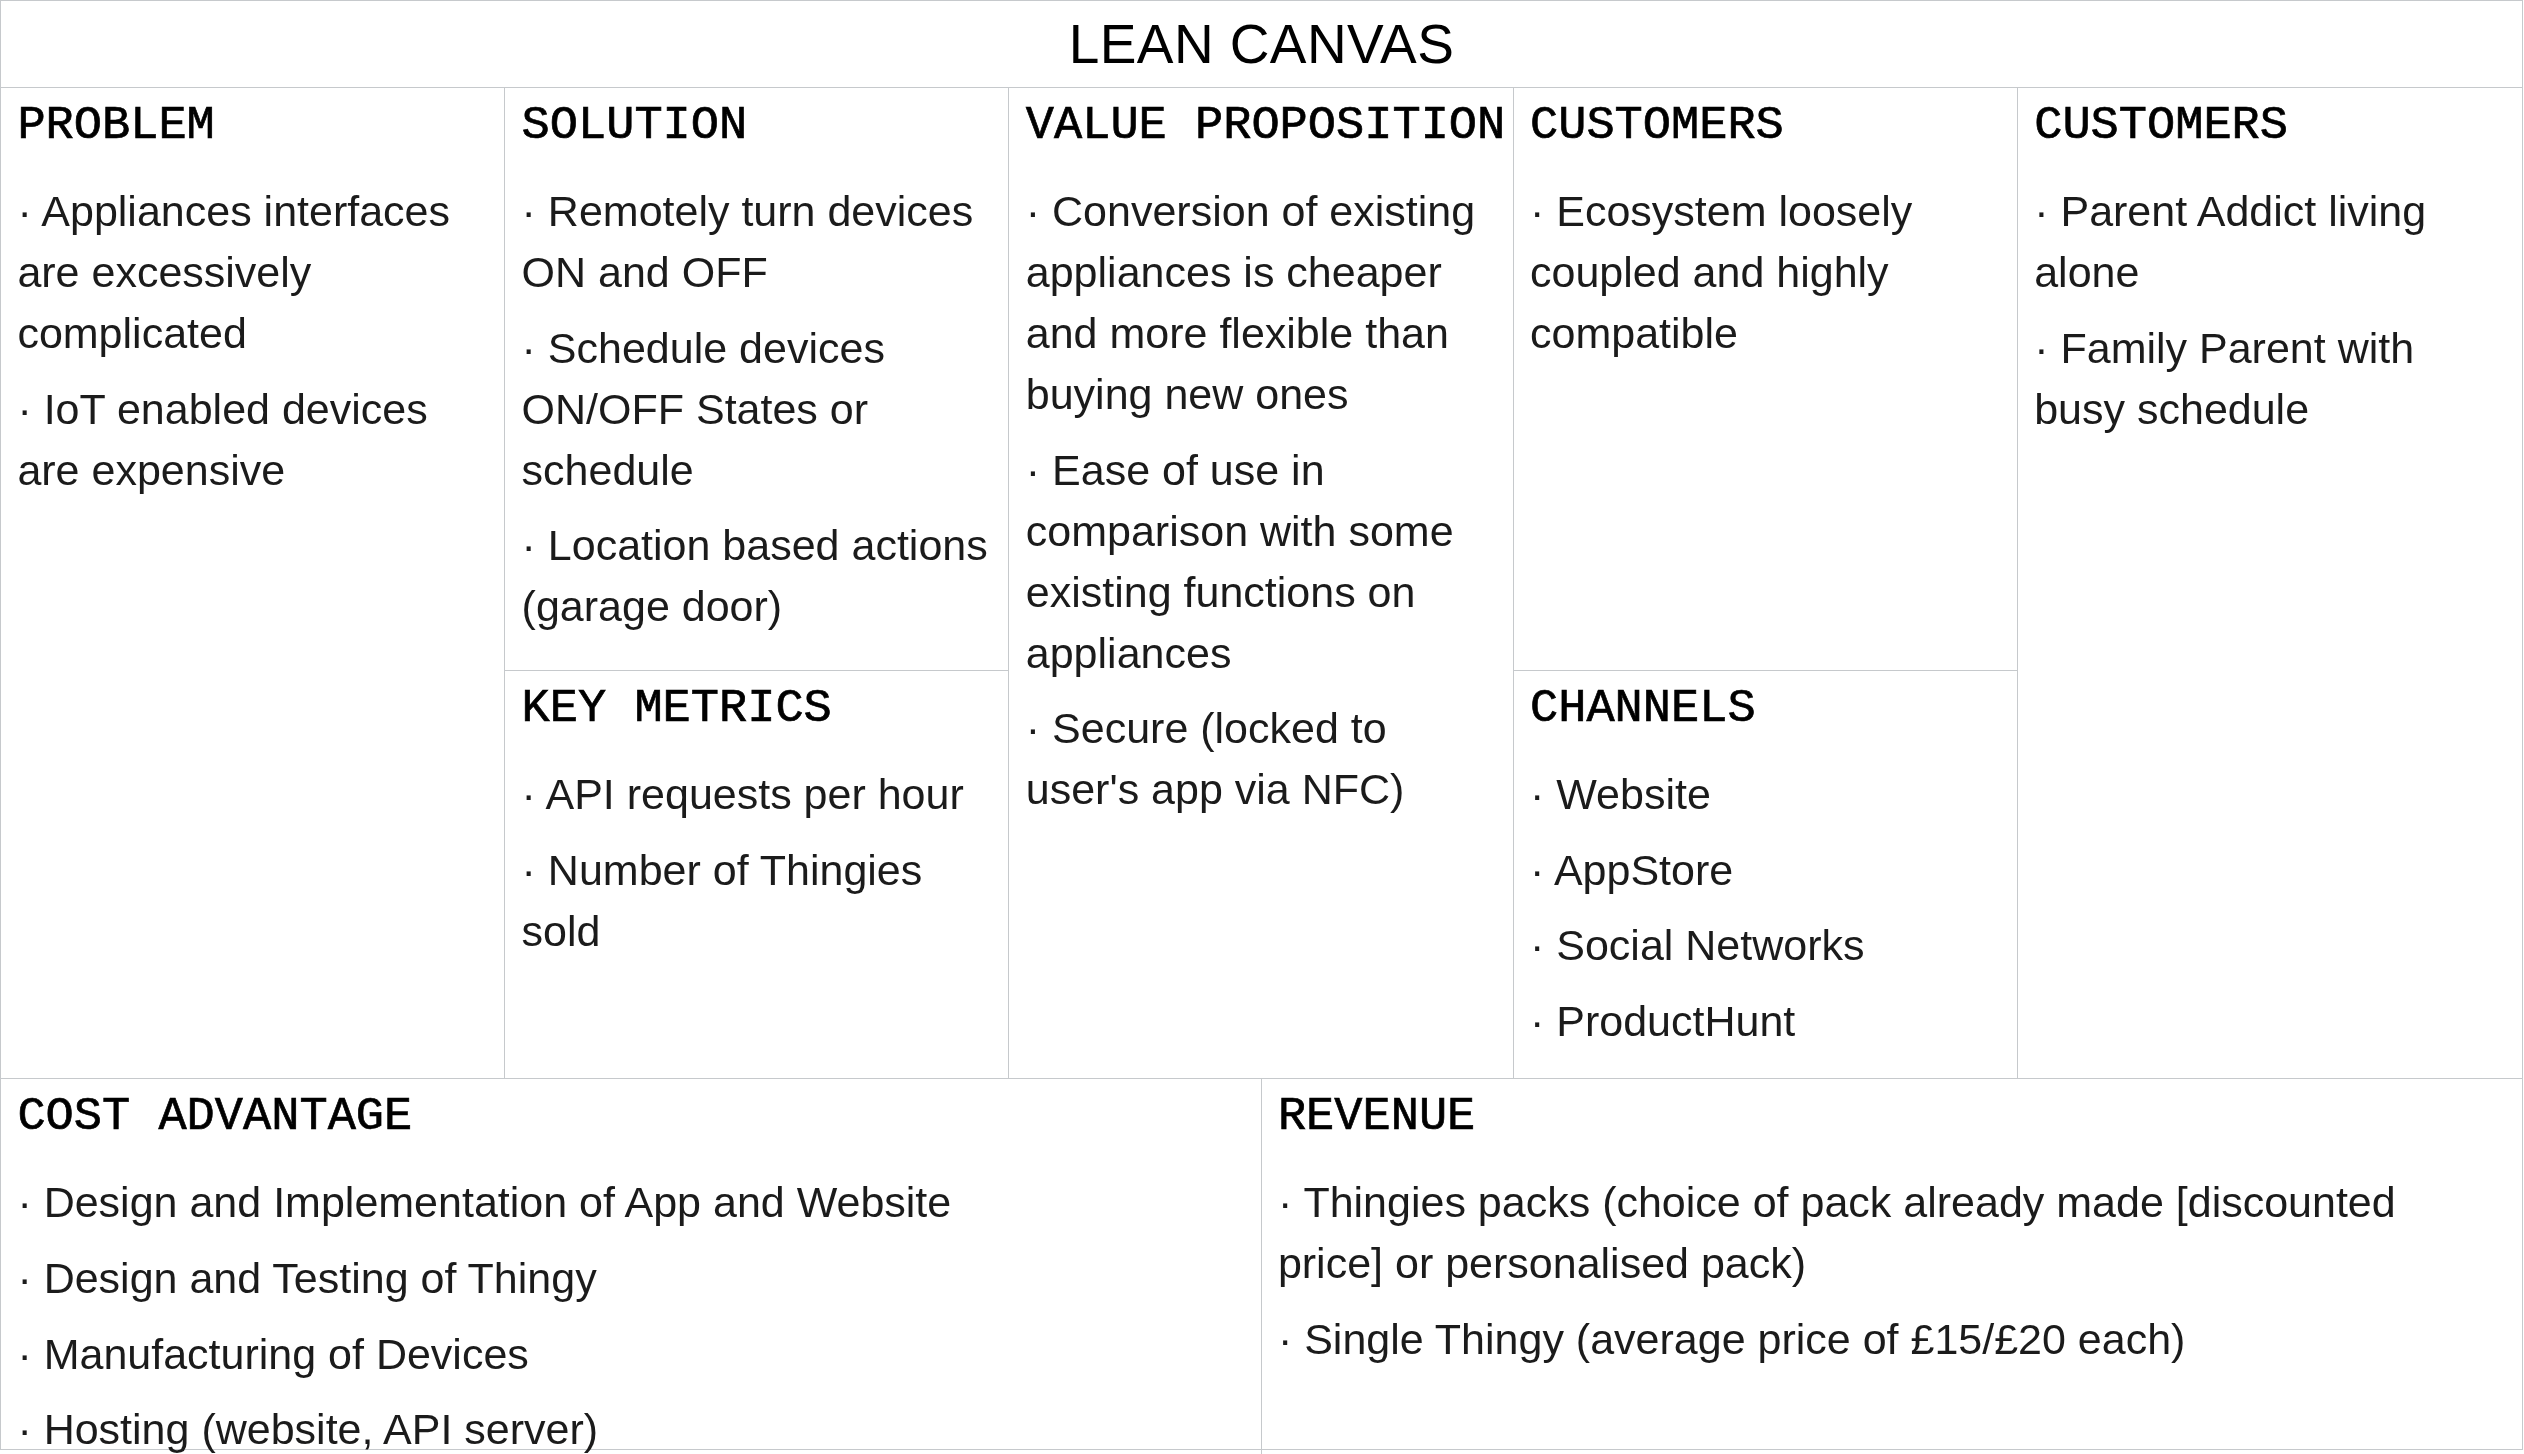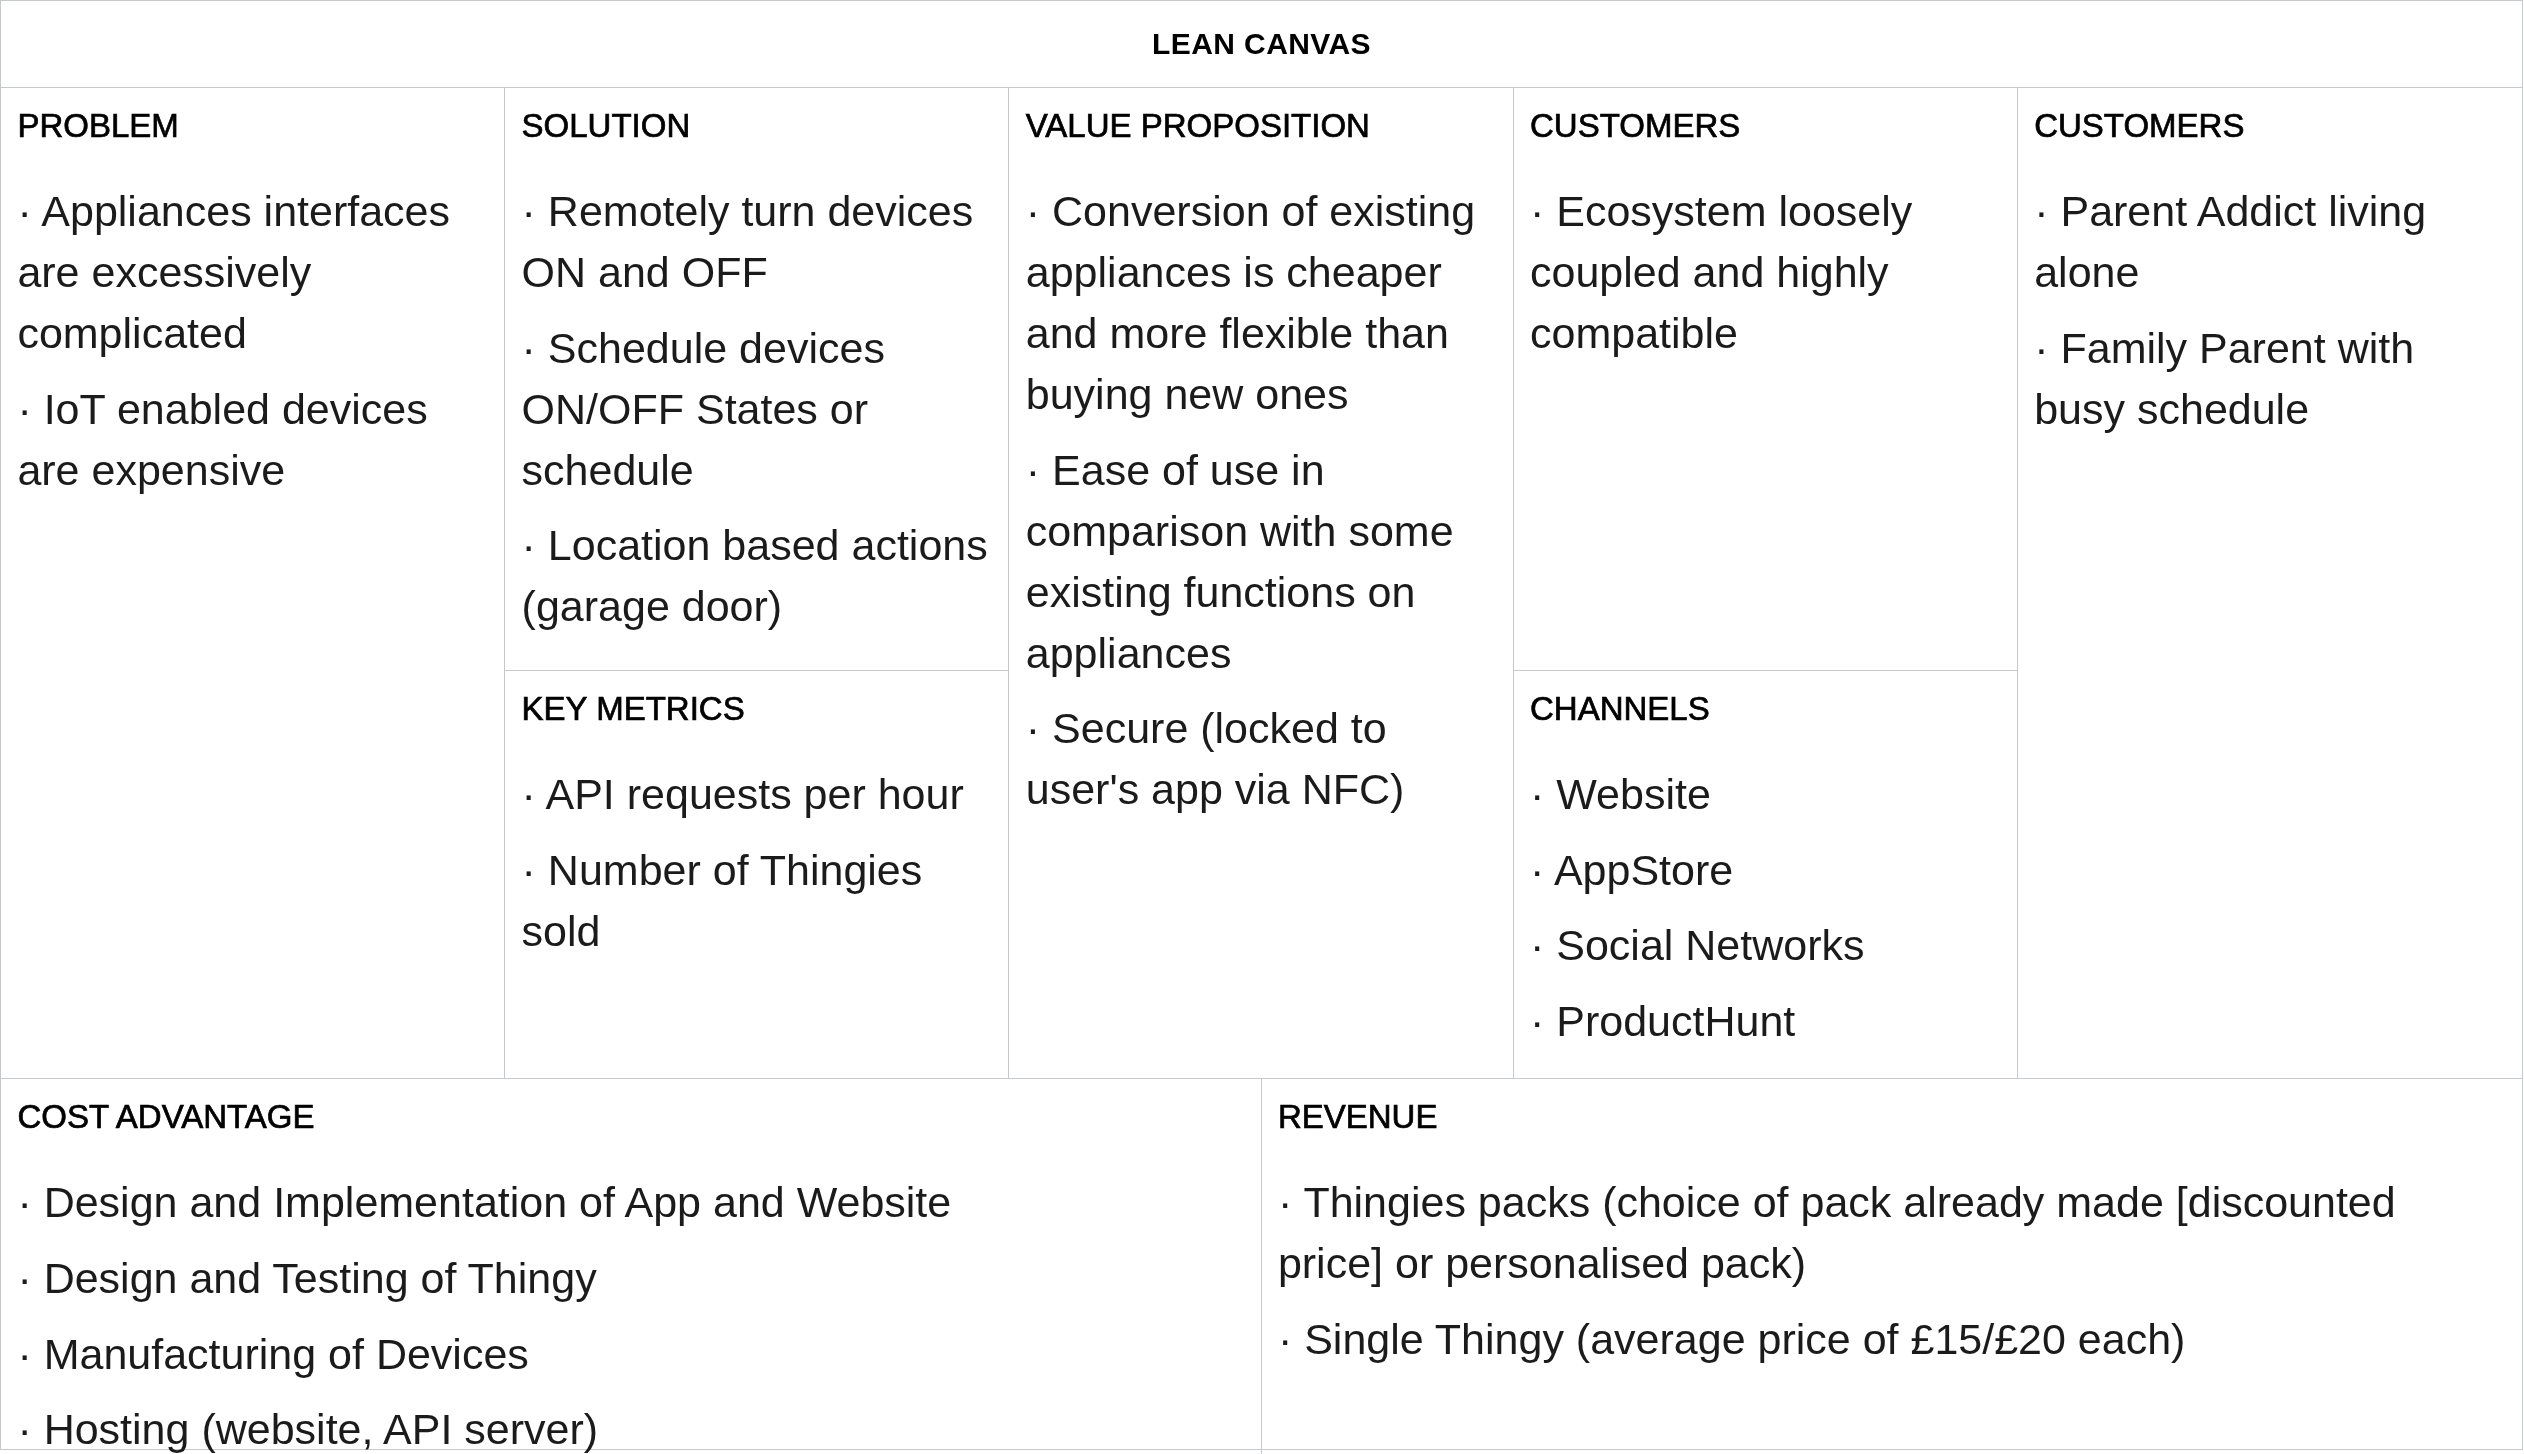--- a/index.html
+++ b/index.html
@@ -24,21 +24,21 @@
     border:1.6px solid var(--border);
     display:flex;flex-direction:column;
     background:var(--bg);
   }
   .title-row{
     flex:0 0 87px;
     border-bottom:1.6px solid var(--border);
     display:flex;align-items:center;justify-content:center;
   }
   .canvas-title{
-    font-size:30px;font-weight:bold;color:var(--heading);
+    font-size:55px;font-weight:normal;color:var(--heading);
     letter-spacing:0.4px;
   }
   .main{
     flex:0 0 970px;
     display:grid;
     grid-template-columns:repeat(5,1fr);
     border-bottom:1.6px solid var(--border);
   }
   .col{
     border-right:1.6px solid var(--border);
@@ -54,26 +54,27 @@
   .sub-top{flex:0 0 583px;border-bottom:1.6px solid var(--border);}
   .sub-bottom{flex:1 1 auto;}
   .bottom-row{
     flex:1 1 auto;
     display:grid;
     grid-template-columns:1fr 1fr;
   }
   .bottom-cell{overflow:hidden;}
   .bottom-cell.first{border-right:1.6px solid var(--border);}
   .cell-header{
-    font-size:33px;
+    font-size:47px;
     line-height:52px;
     color:var(--heading);
     -webkit-text-stroke:0.7px var(--heading);
     margin-bottom:29.5px;
     white-space:nowrap;
+    font-family:Liberation Mono, monospace;
   }
   .bullet-list{display:block;}
   .bullet-item{
     font-size:43px;
     line-height:61px;
     color:var(--text);
     margin-bottom:14.7px;
   }
 </style>
 </head>

